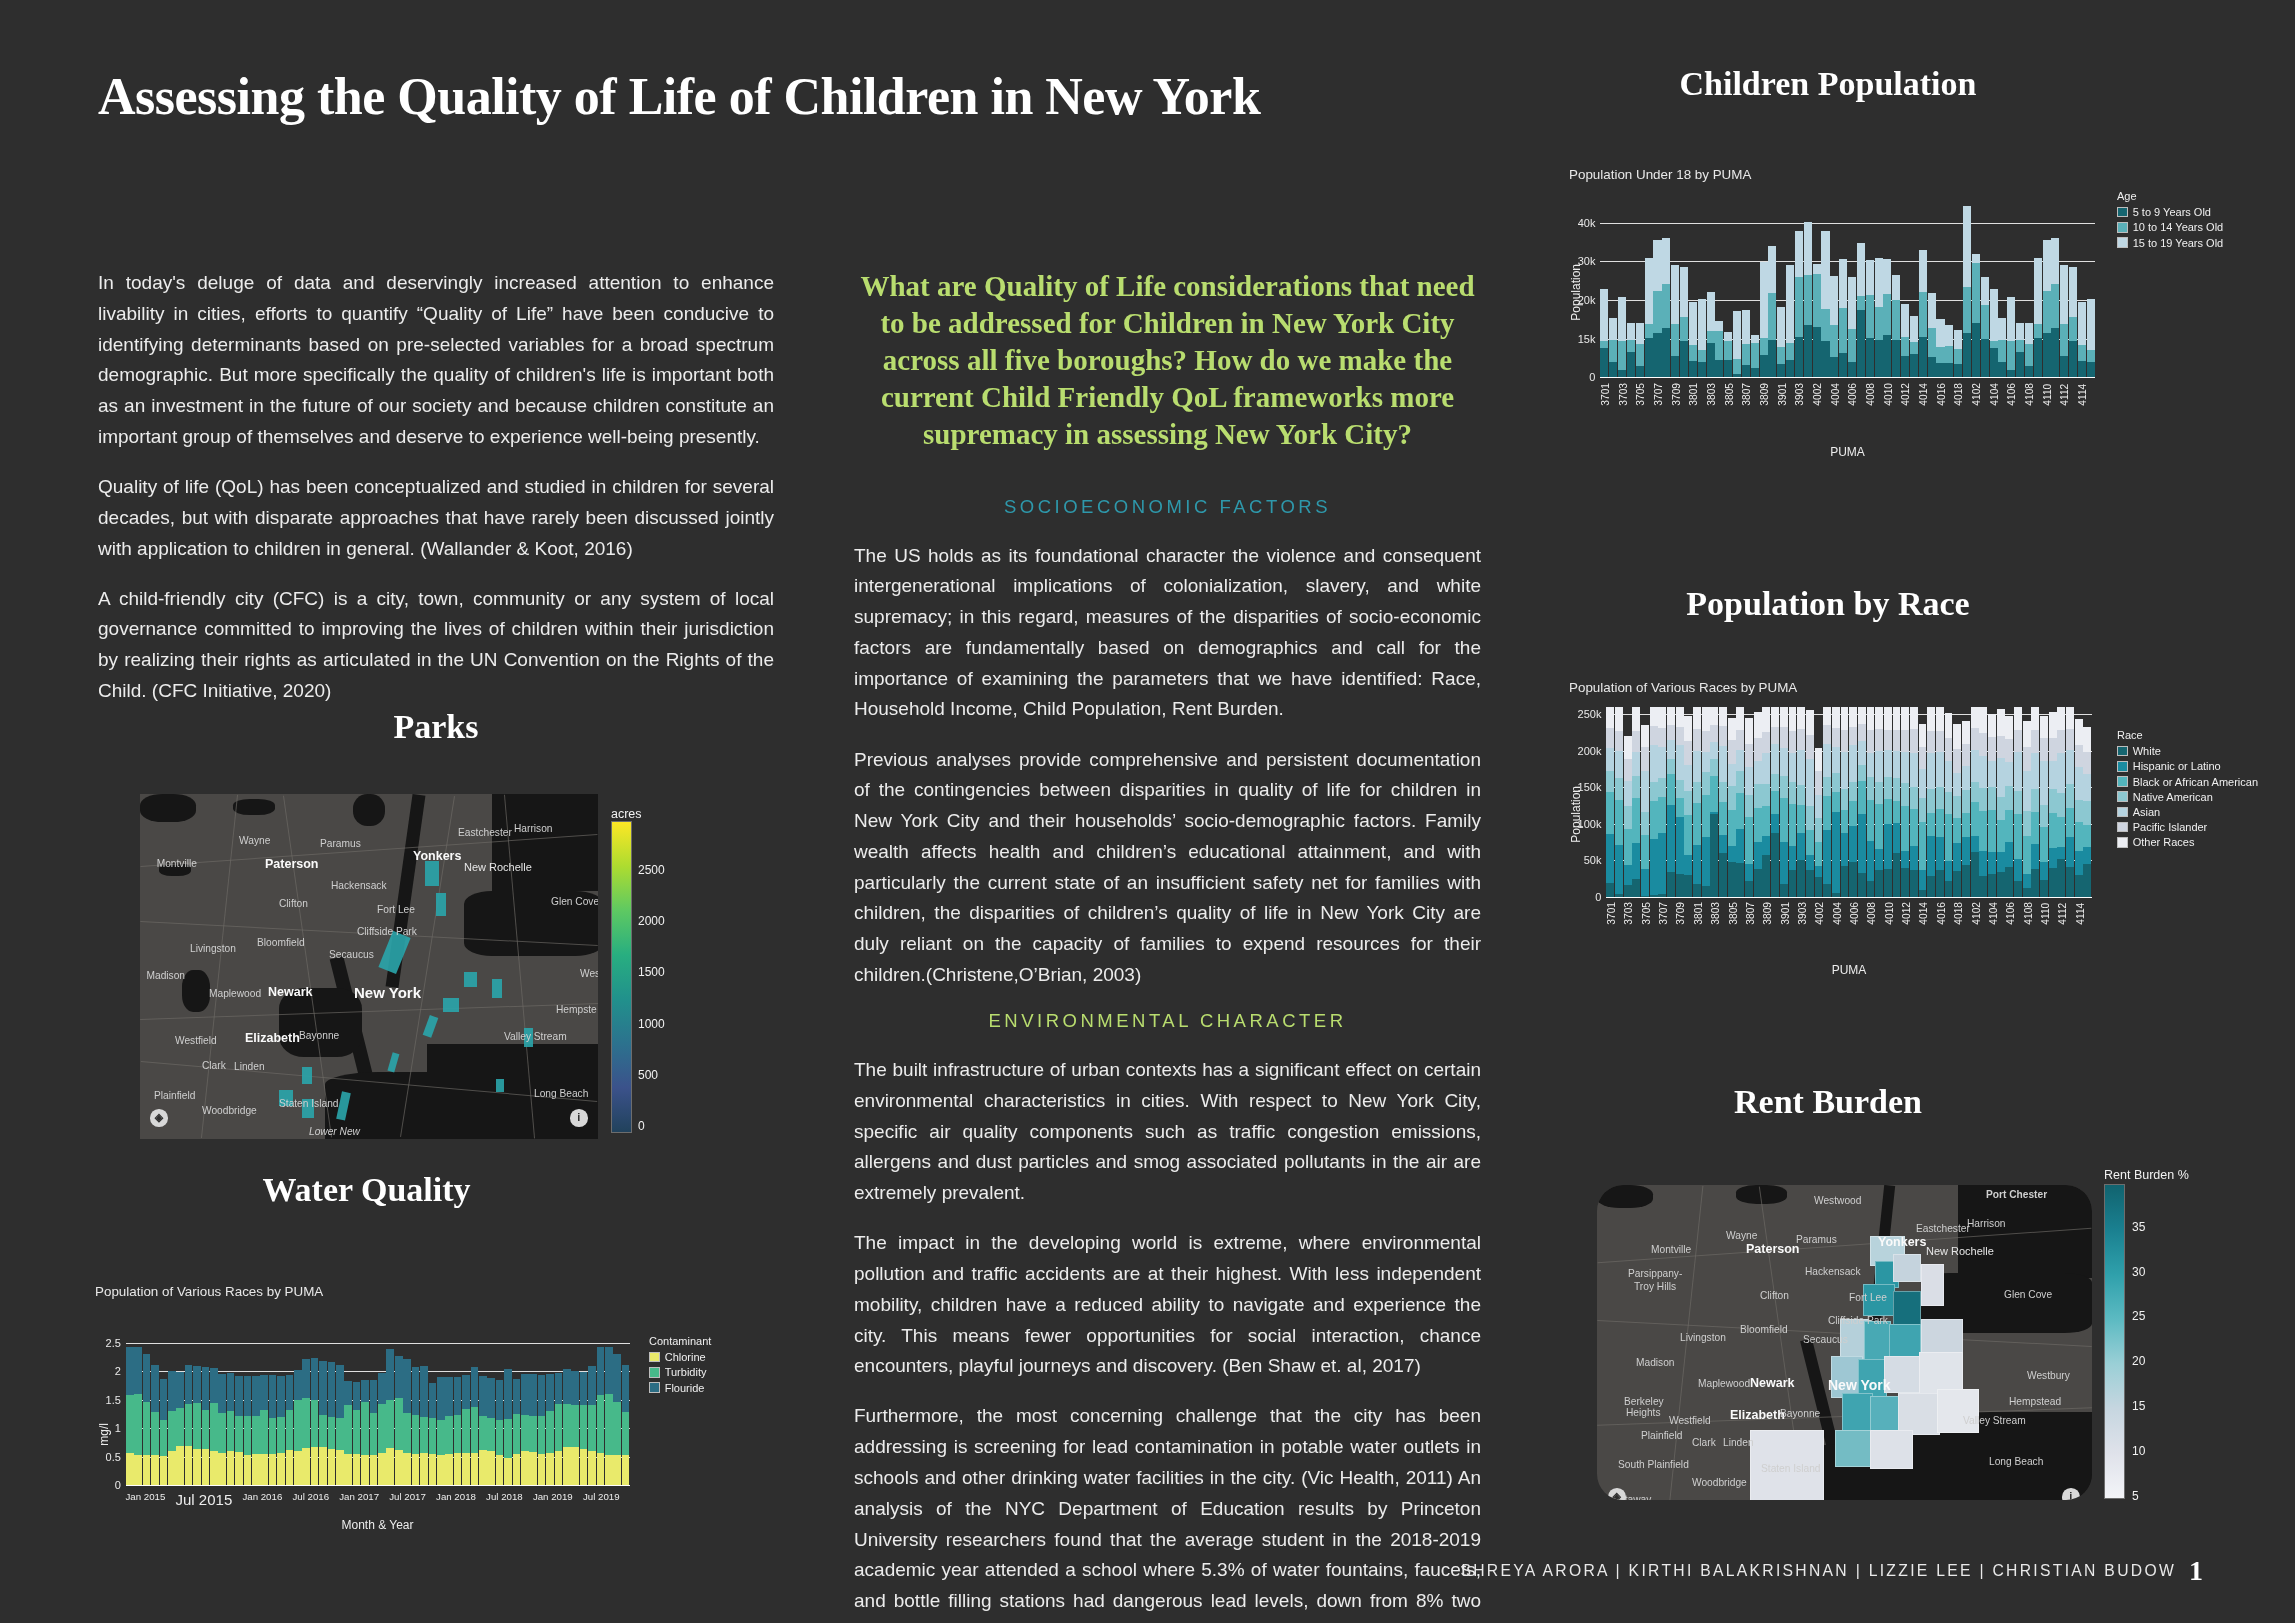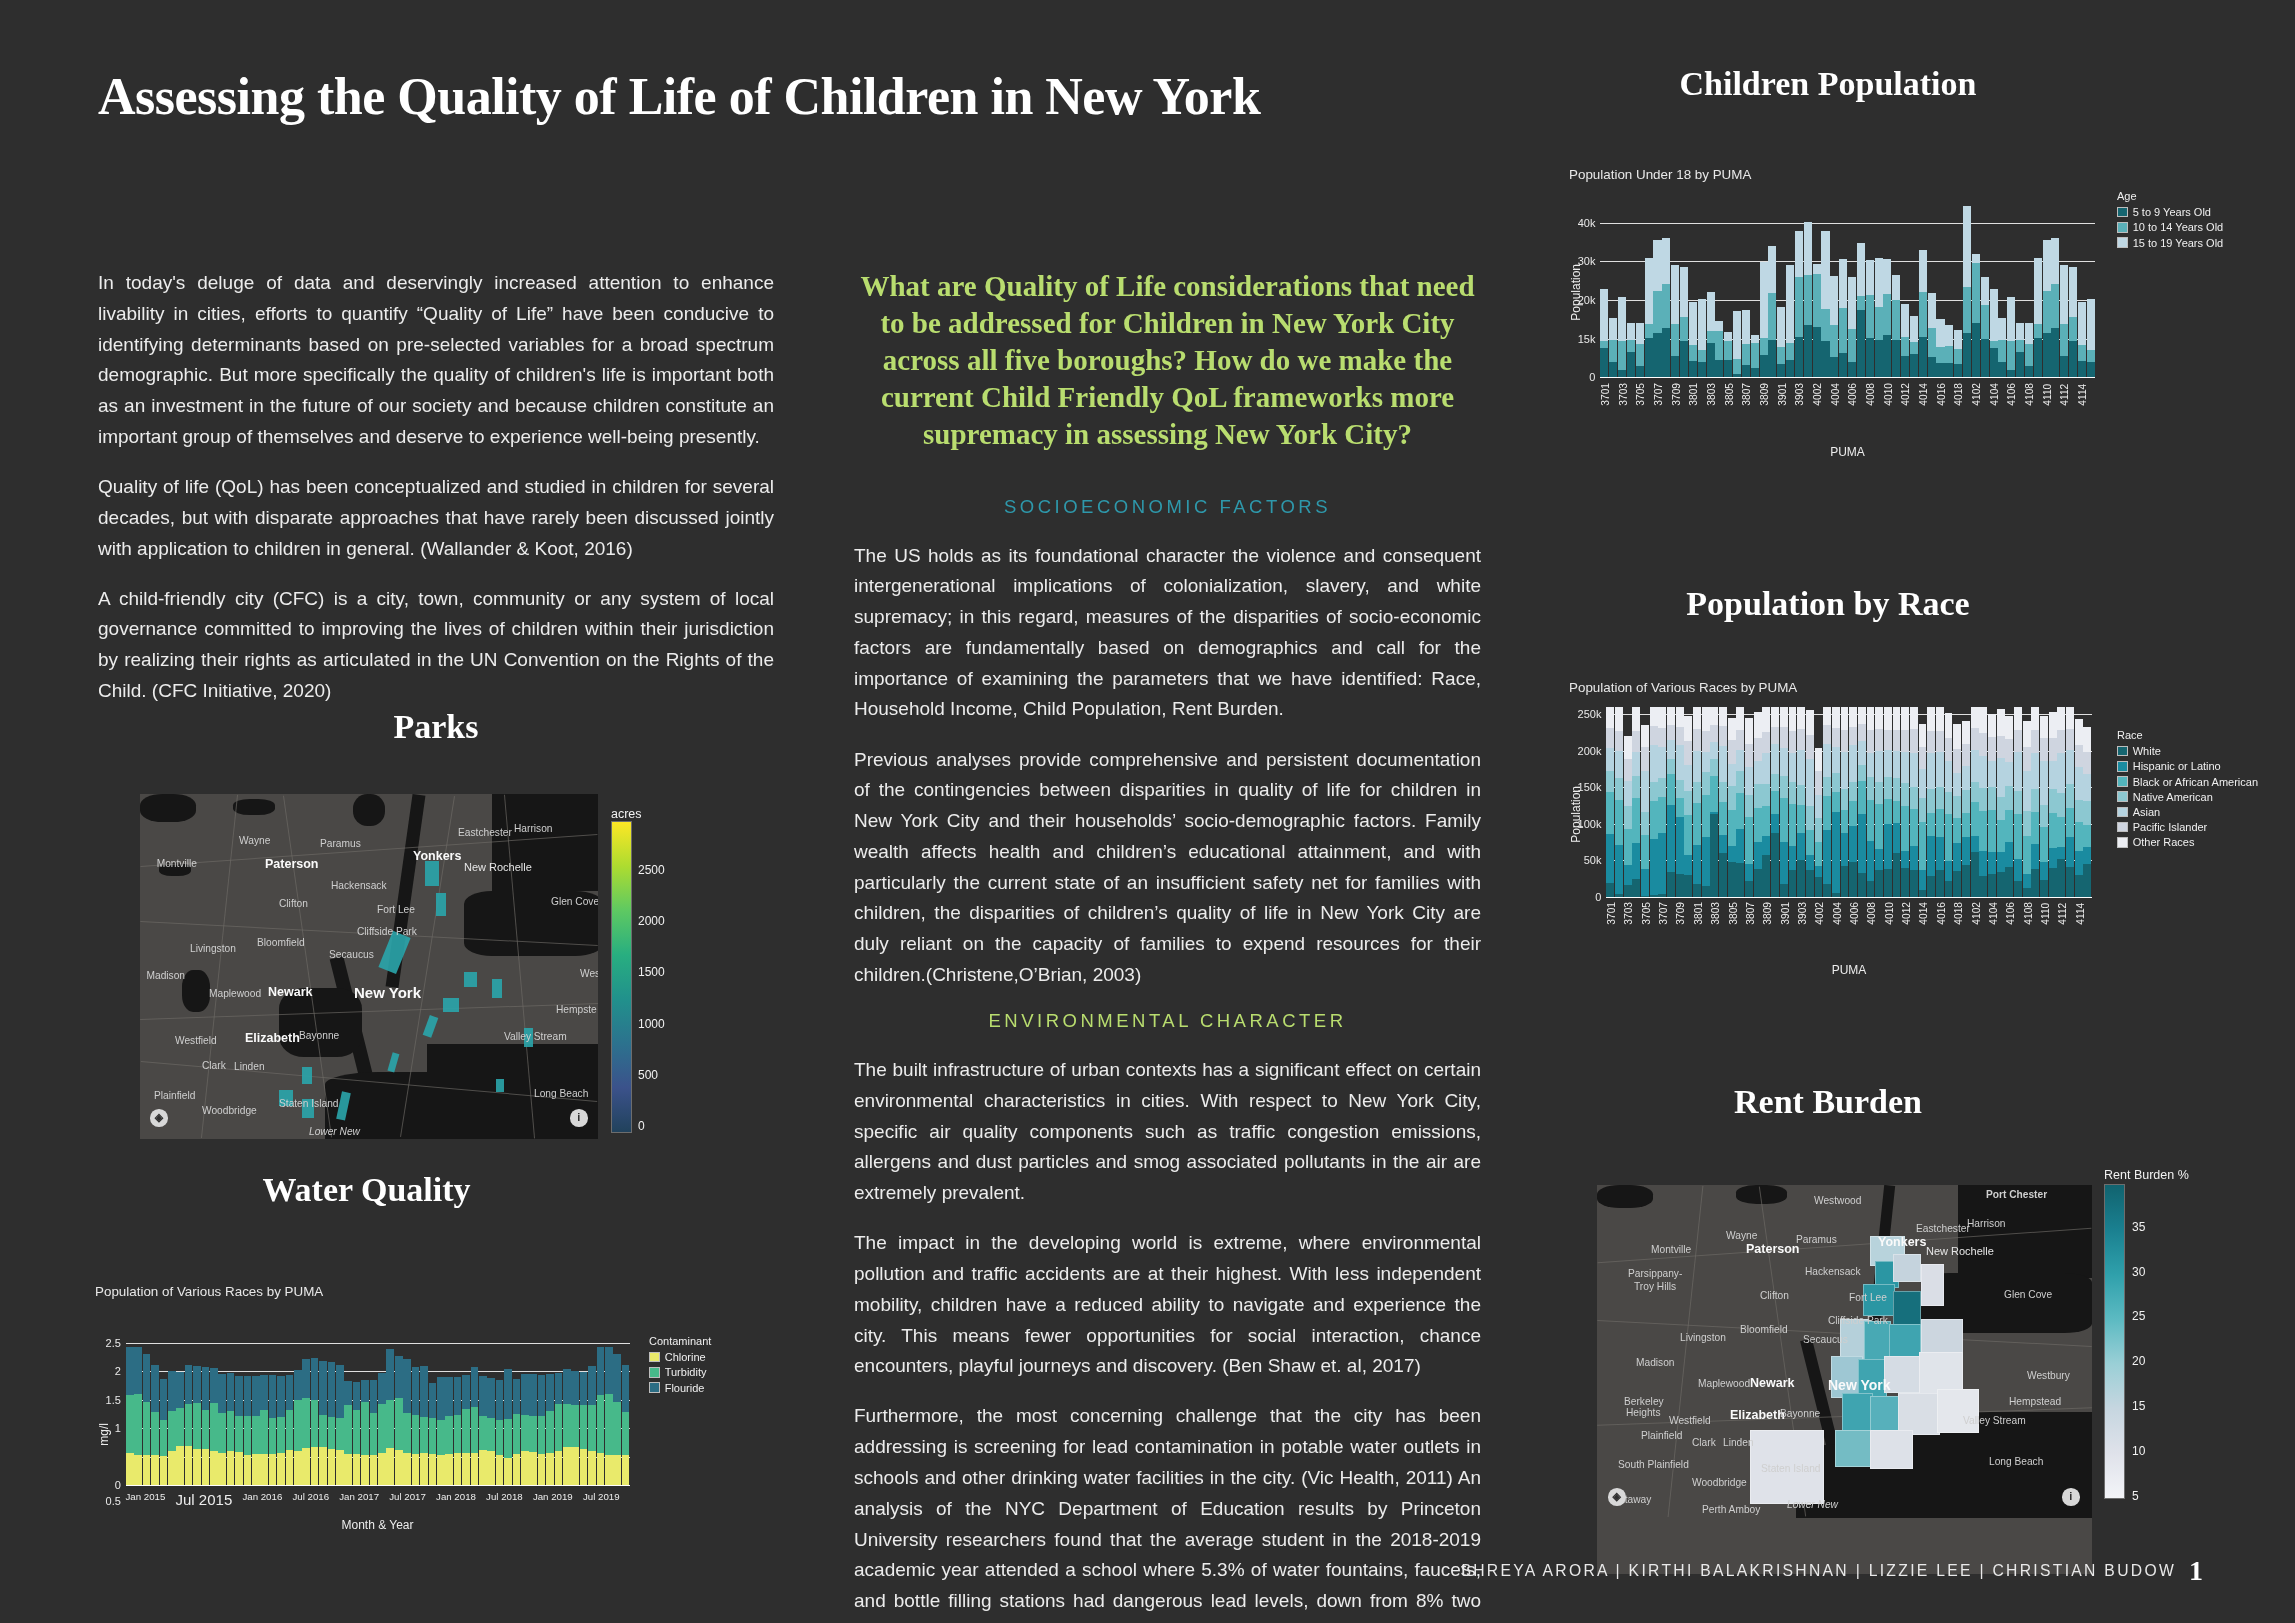--- a/index.html
+++ b/index.html
@@ -208,21 +208,21 @@
   <div class="cbar-tick" style="left:638px;top:1126px;">0</div>
 
   <div class="fig-title" style="left:98px;top:1171px;width:537px;">Water Quality</div>
 
   <div class="panel" style="left:95px;top:1284px;width:639px;height:259px;">
     <div class="chart-subtitle" style="position:absolute;left:0;top:0;">Population of Various Races by PUMA</div>
     <div class="ylab" style="left:1.9px;top:139px;">mg/l</div>
     <div class="plot" id="wq-plot" style="position:absolute;left:30.5px;top:53px;width:504px;height:148px;">
         <div class="ytick" style="top: 148px;">0</div>
         <div class="gridline" style="width: 504px; top: 120px;"></div>
-        <div class="ytick" style="top: 120px; margin-top: 44px;">0.5</div>
+        <div class="ytick" style="top: 120px;">0.5</div>
         <div class="gridline" style="width: 504px; top: 91px;"></div>
         <div class="ytick" style="top: 91px;">1</div>
         <div class="gridline" style="width: 504px; top: 63px;"></div>
         <div class="ytick" style="top: 63px;">1.5</div>
         <div class="gridline" style="width: 504px; top: 34px;"></div>
         <div class="ytick" style="top: 34px;">2</div>
         <div class="gridline" style="width: 504px; top: 5.7px;"></div>
         <div class="ytick" style="top: 5.7px;">2.5</div>
         <div class="bars">
           <div class="bar">
@@ -1595,21 +1595,21 @@
         </div>
       <div class="lg-row">
           <span class="sw" style="background:#eceef3"></span>
           <span>Other Races</span>
         </div>
     </div>
   </div>
 
   <div class="fig-title" style="left:1541px;top:1083px;width:574px;">Rent Burden</div>
 
-  <div class="map" style="left:1597px;top:1185px;width:495px;height:389px;">
+  <div class="map" style="left:1597px;top:1185px;width:495px;height:315px;border-radius:26px;">
     <div class="water" style="left:0;top:0;width:56px;height:23px;border-radius:40%;"></div>
     <div class="water" style="left:139px;top:0px;width:51px;height:18.5px;border-radius:40%;"></div>
     <div class="water" style="left:361px;top:0px;width:134px;height:93px;"></div>
     <div class="water" style="left:324px;top:88px;width:171px;height:60px;border-radius:16%;"></div>
     <div class="water" style="left:278px;top:0px;width:11px;height:176px;transform:rotate(6deg);"></div>
     <div class="water" style="left:217px;top:153px;width:12px;height:116px;transform:rotate(-14deg);"></div>
     <div class="water" style="left:199px;top:259px;width:296px;height:74px;border-radius:16% 16% 0 0;"></div>
     <div class="water" style="left:278px;top:227px;width:217px;height:106px;"></div>
     <div class="road" style="left:0;top:60px;width:495px;height:1.4px;transform:rotate(-4deg);"></div>
     <div class="road" style="left:0;top:148px;width:495px;height:1.4px;transform:rotate(3deg);"></div>

